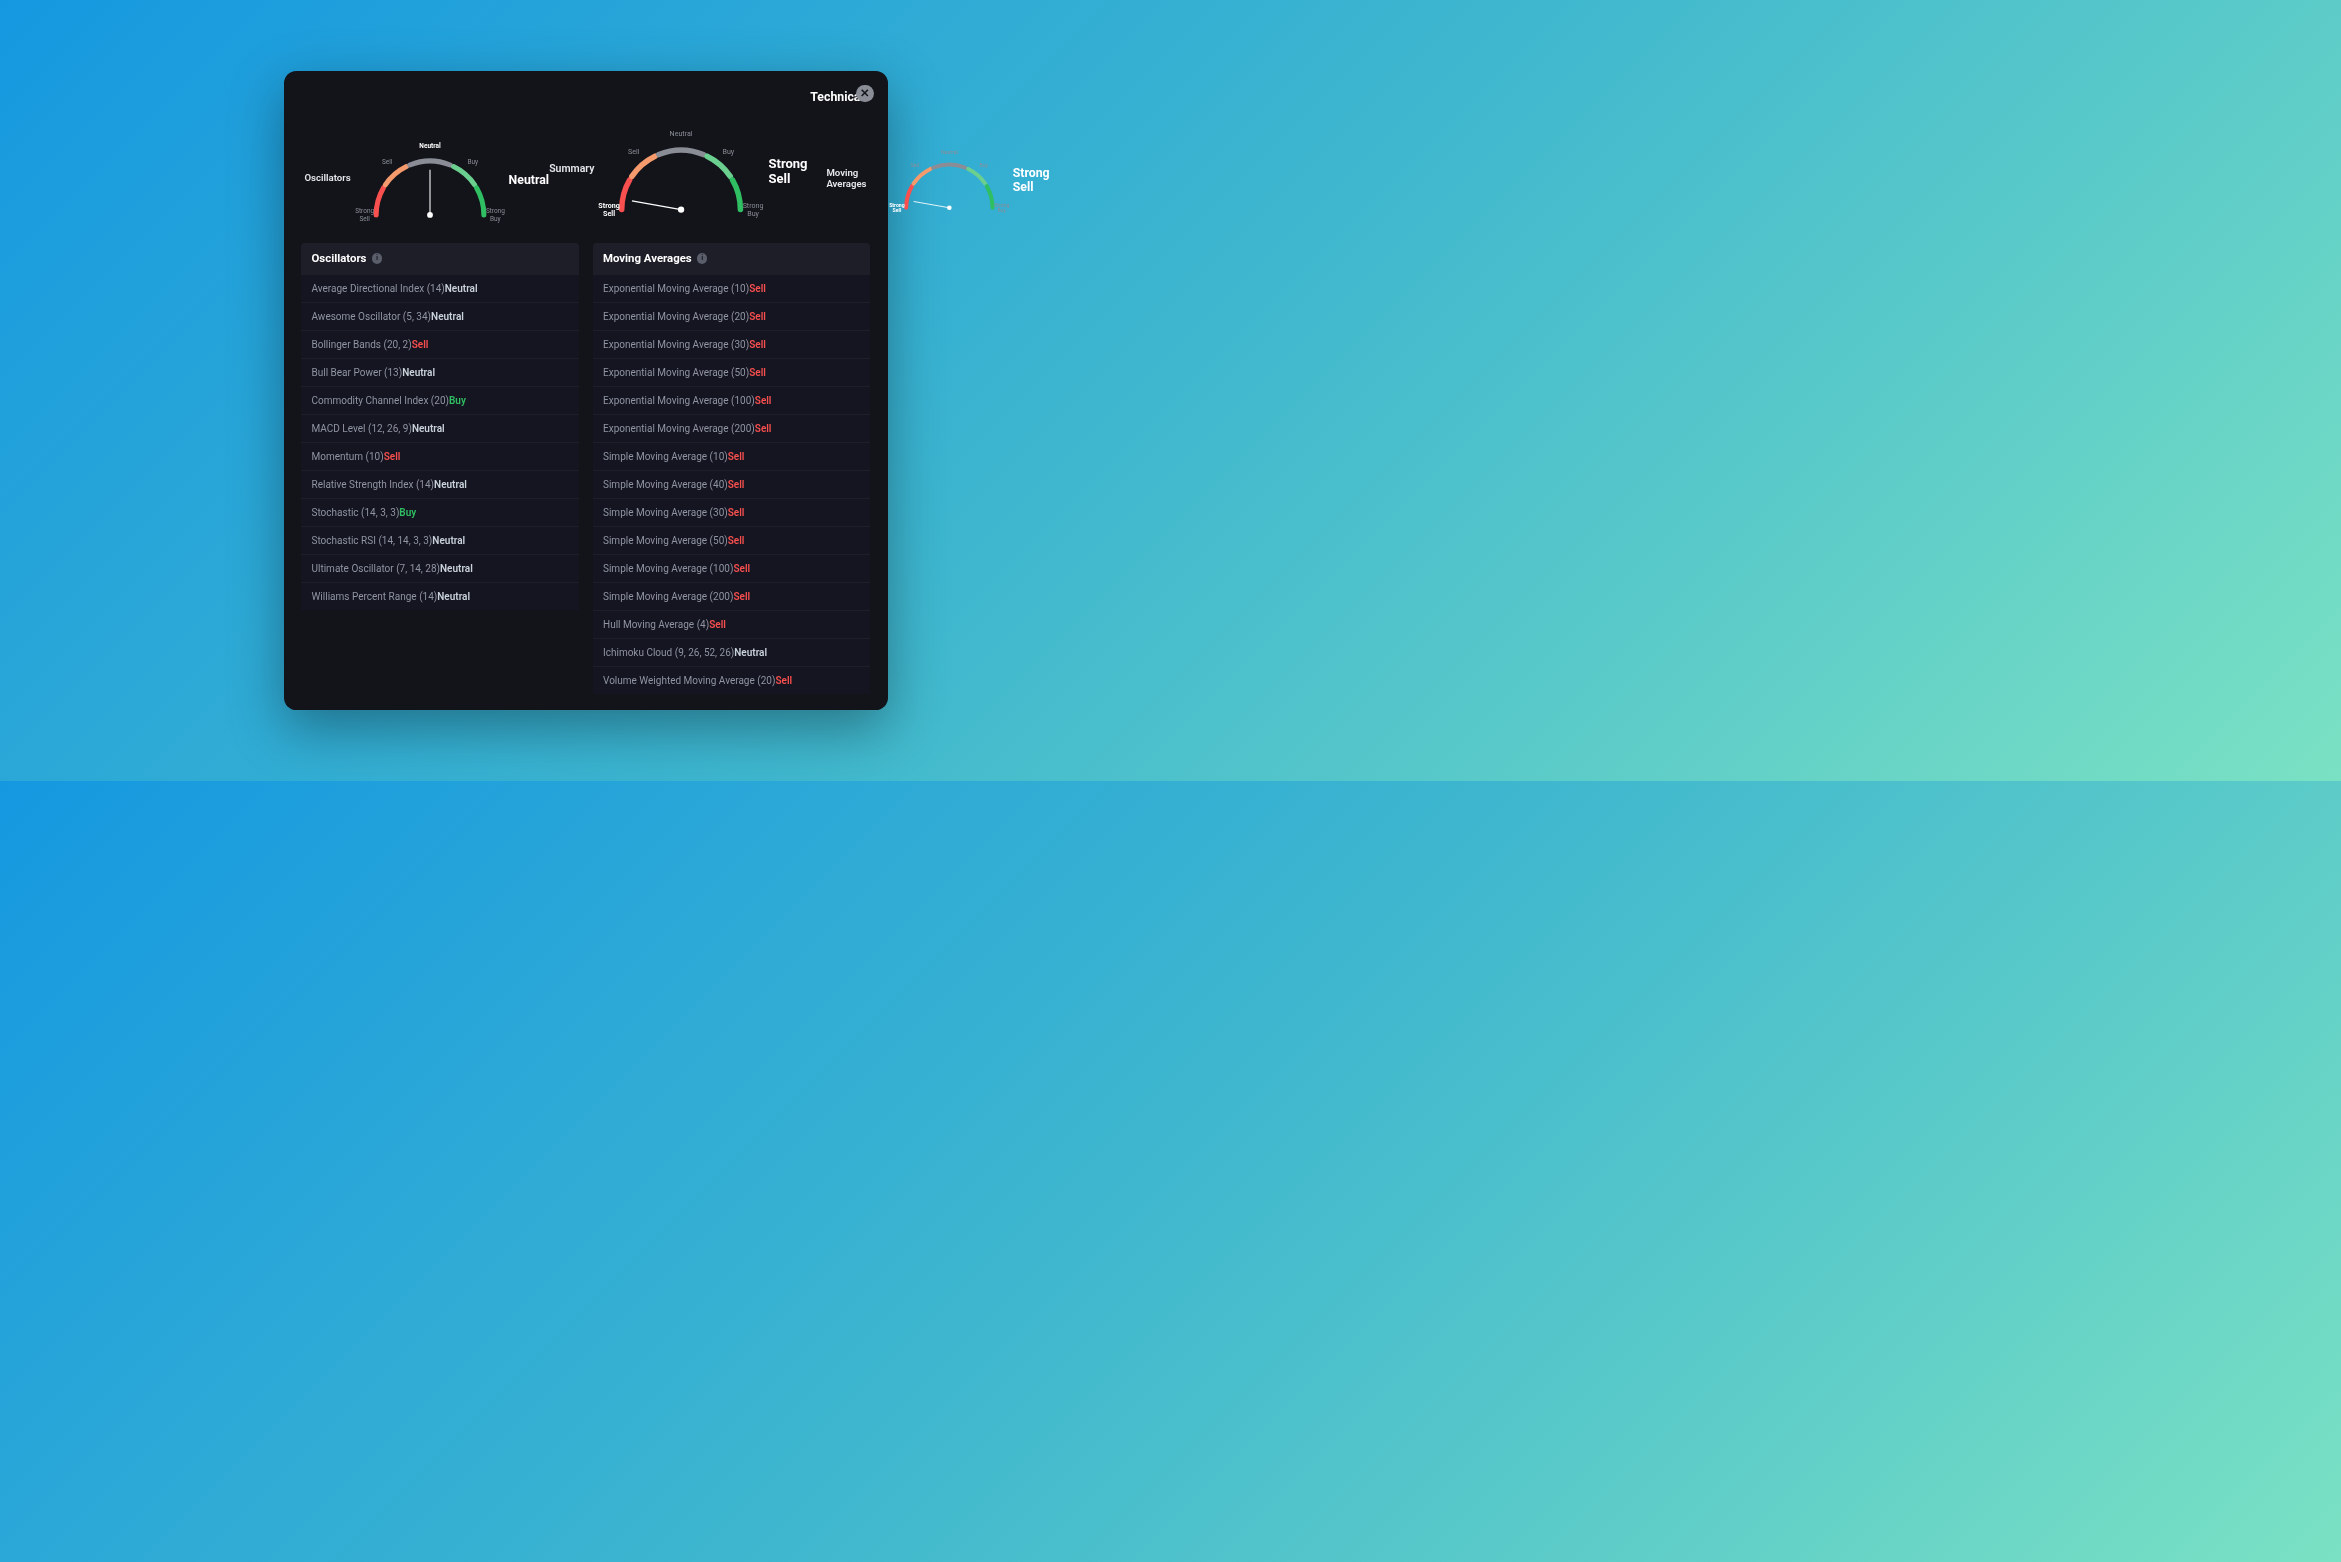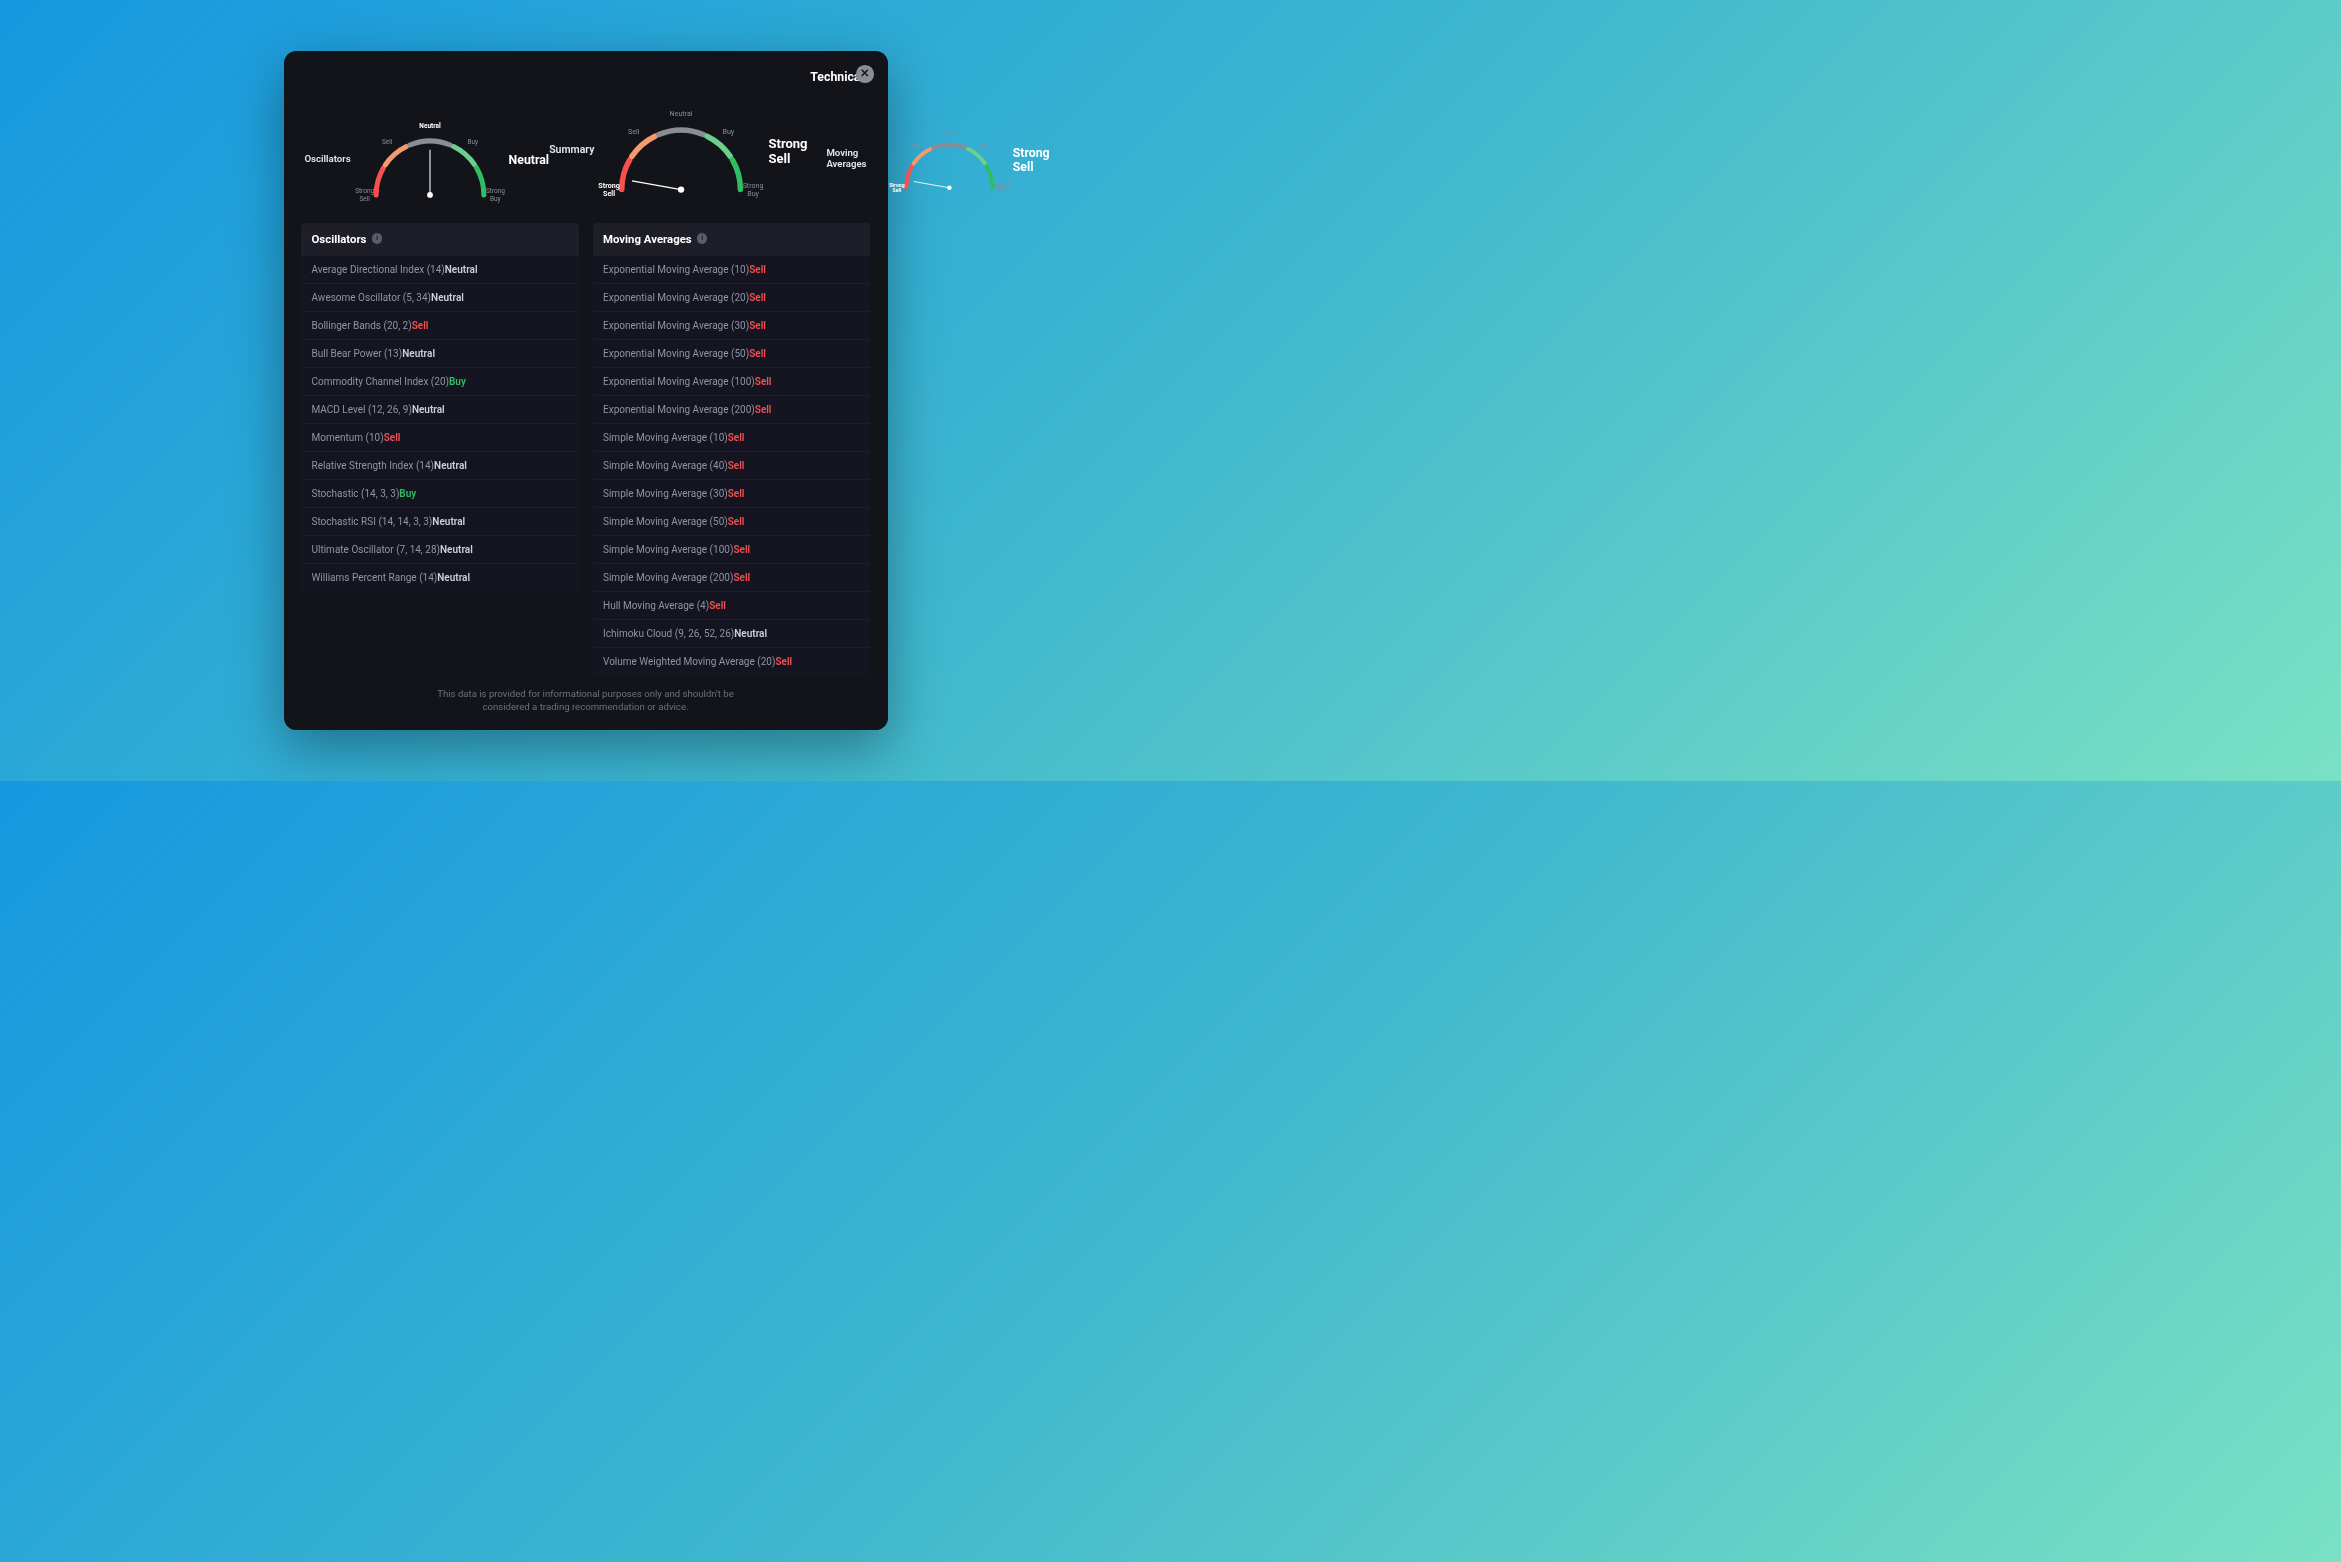--- a/index.html
+++ b/index.html
@@ -271,18 +271,14 @@
             <span class="sig sig-neutral">Neutral</span>
           </div>
           <div class="row">
             <span class="name">Volume Weighted Moving Average (20)</span>
             <span class="sig sig-sell">Sell</span>
           </div>
         </div>
     </div>
   </div>
 
-  <div class="disclaimer">
-    <span>This data is provided for informational purposes only and shouldn't be</span><br>
-    <span>considered a trading recommendation or advice.</span>
-  </div>
 </div>
 
 
 </body></html>

